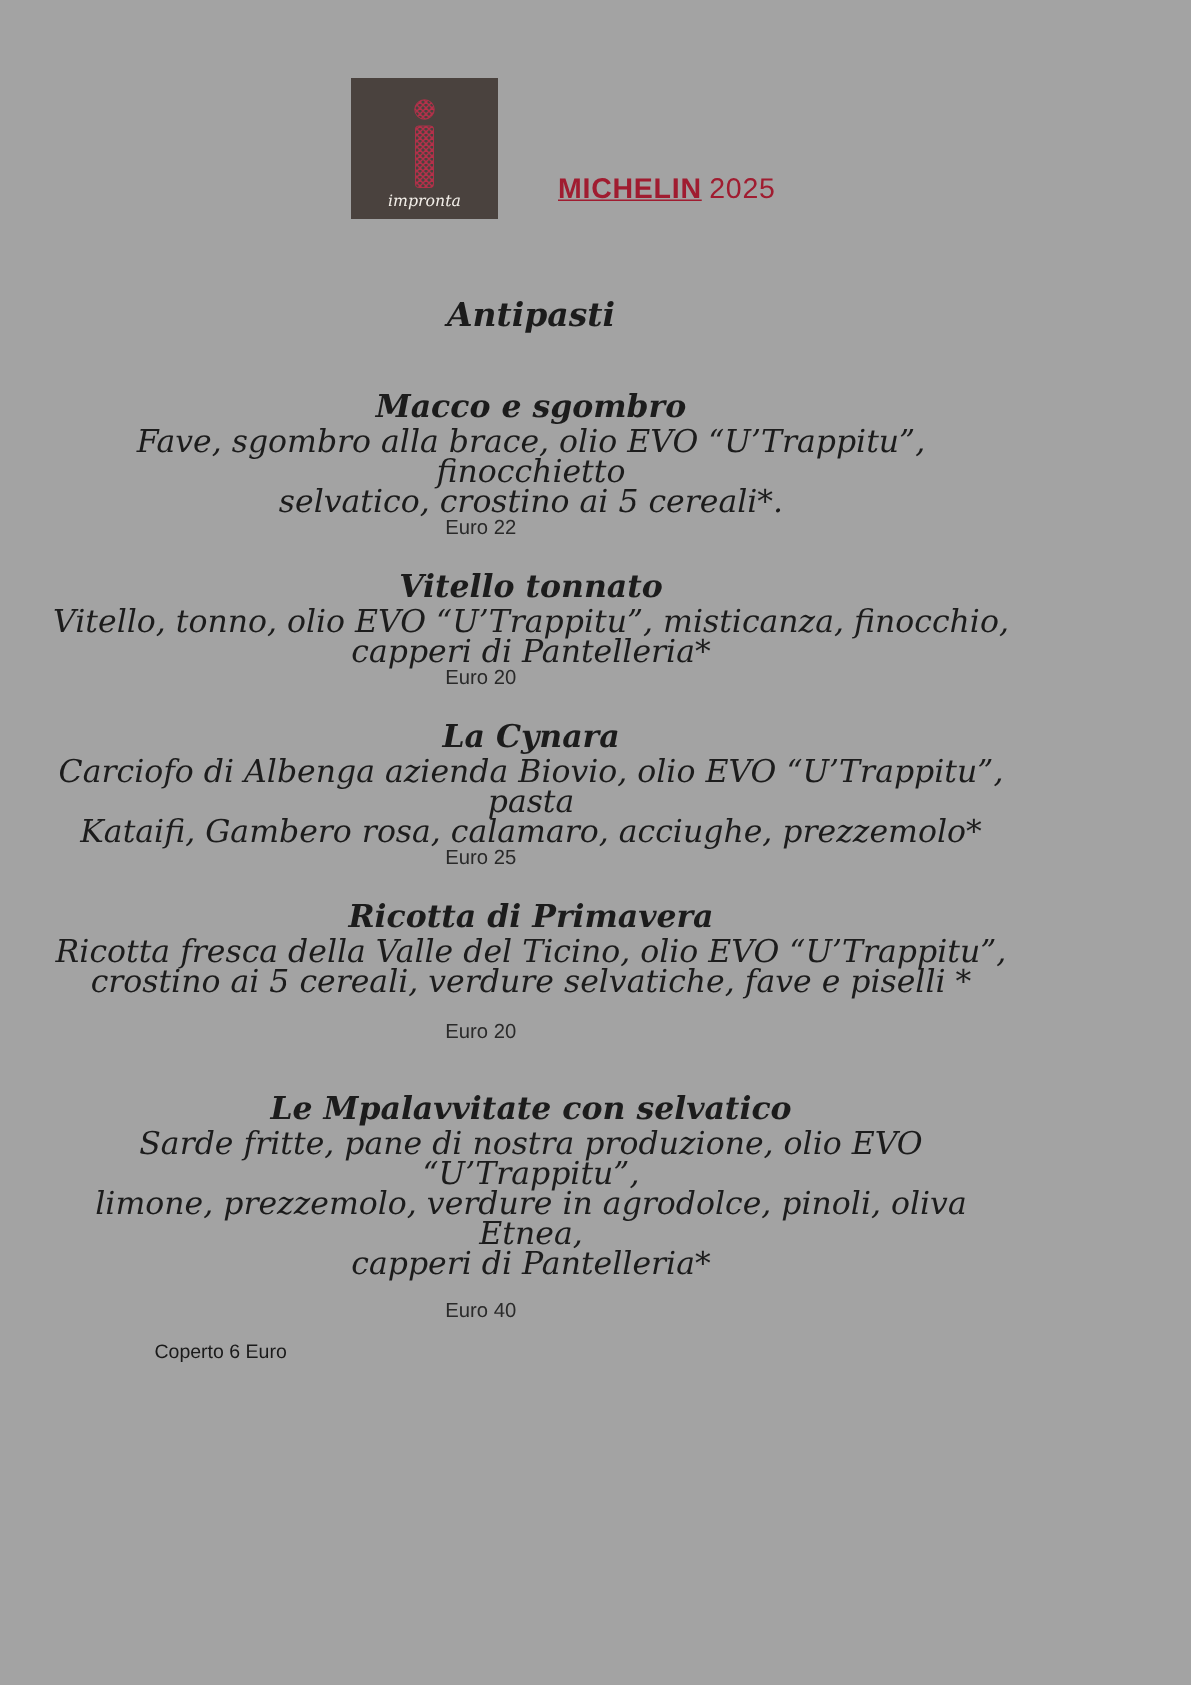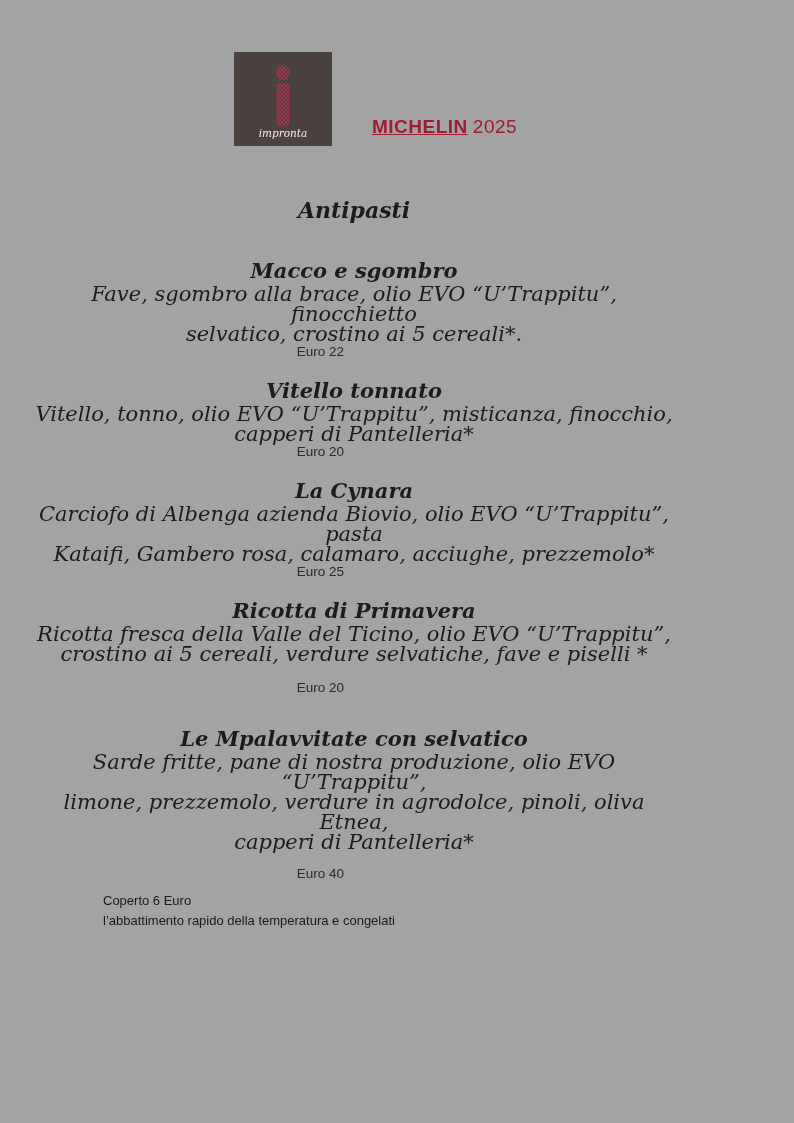--- a/index.html
+++ b/index.html
@@ -147,16 +147,15 @@
       <div class="item-name">Le Mpalavvitate con selvatico</div>
       <div class="item-desc">Sarde fritte, pane di nostra produzione, olio EVO “U’Trappitu”,
 limone, prezzemolo, verdure in agrodolce, pinoli, oliva Etnea,
 capperi di Pantelleria*</div>
       <div class="item-price gap-before-md">Euro 40</div>
     </div>
   </div>
 
   <div class="footer">
     <div>Coperto 6 Euro</div>
-    <div>l’abbattimento rapido della temperatura e congelati</div>
   </div>
 
 </div>
 
 </body></html>

